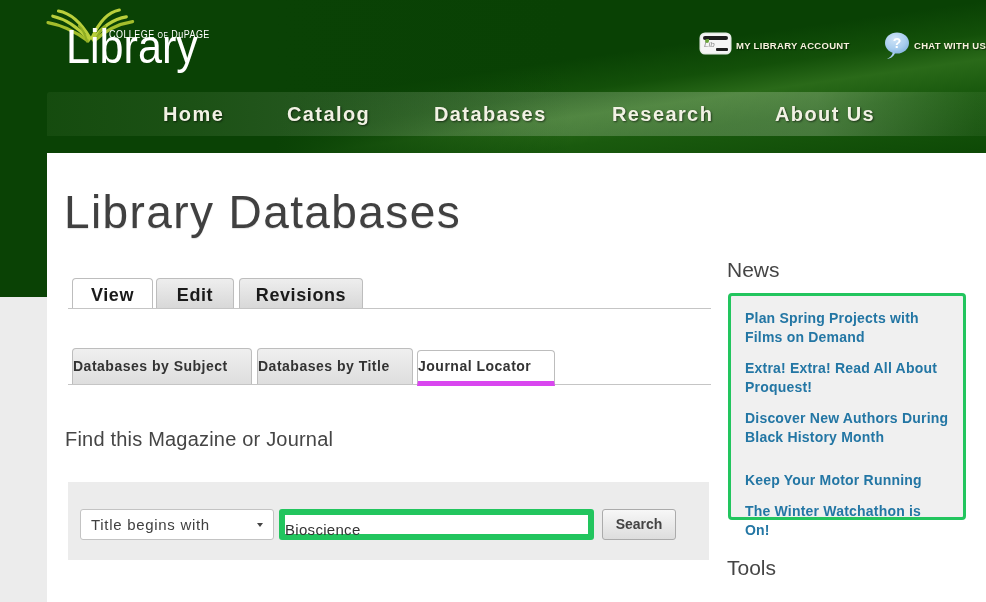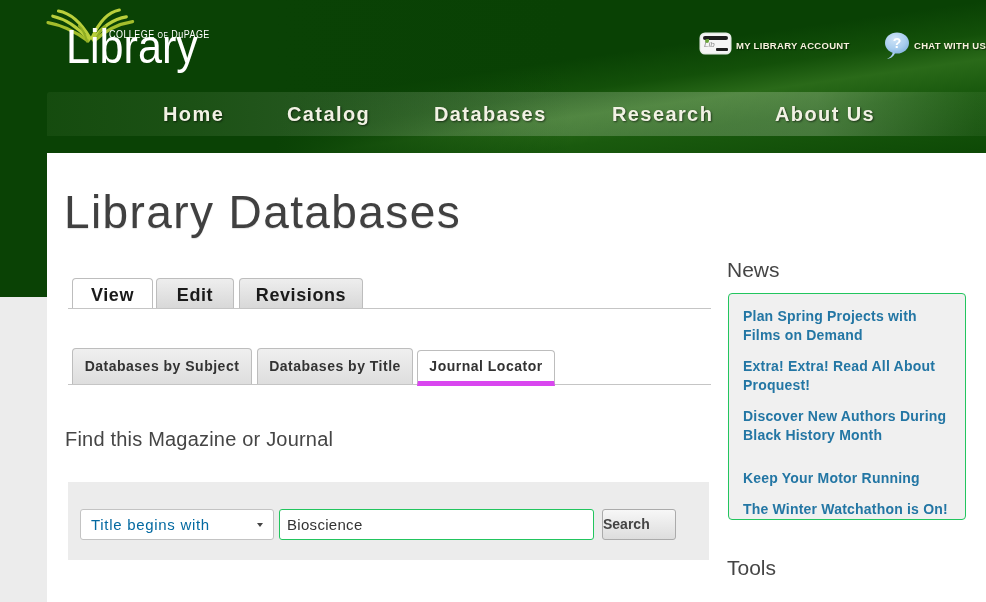--- a/index.html
+++ b/index.html
@@ -74,60 +74,60 @@
   border-radius:4px 4px 0 0; letter-spacing:0.6px;
 }
 .ptabs .tab.active { background:#fff; }
 .t-view { left:4px; width:81px; }
 .t-edit { left:88px; width:78px; }
 .t-rev  { left:171px; width:124px; }
 
 
 .stabs { position:absolute; left:21px; top:196px; width:643px; height:36px; border-bottom:1px solid #c5c5c5; }
 .stabs .tab {
-  position:absolute; bottom:0px; height:36px; line-height:34px; text-align:center;
+  position:absolute; bottom:0px; height:36px; line-height:34px; text-align:left;
   font-size:14px; font-weight:bold; color:#333;
   background:linear-gradient(#efefef, #dedede); border:1px solid #bdbdbd; border-bottom:none;
   border-radius:4px 4px 0 0; letter-spacing:0.5px;
 }
 .stabs .tab.active { background:#fff; border-bottom:5px solid #d946ef; height:36px; bottom:-2px; line-height:31px; }
 .t-sub { left:4px; width:180px; }
 .t-tit { left:189px; width:156px; }
 .t-jl  { left:349px; width:138px; }
 
 h2.findh {
   position:absolute; left:18px; top:275px;
   font-size:20px; font-weight:normal; color:#454545; letter-spacing:0.2px;
 }
 
 
 .formbox { position:absolute; left:21px; top:329px; width:641px; height:78px; background:#ececec; }
 .formbox select, .fselect {
   position:absolute; left:12px; top:27px; width:194px; height:31px;
   background:#fff; border:1px solid #c3c3c3; border-radius:3px;
-  font-size:15px; color:#0369a1; line-height:29px; padding-left:10px; letter-spacing:0.7px;
+  font-size:15px; color:#404040; line-height:29px; padding-left:10px; letter-spacing:0.7px;
   font-family:"Liberation Sans", sans-serif;
 }
 .fselect .arr { position:absolute; right:10px; top:13px; width:0; height:0; border-left:3.5px solid transparent; border-right:3.5px solid transparent; border-top:4.5px solid #444; }
 .finput {
   position:absolute; left:211px; top:27px; width:315px; height:31px;
-  background:#fff; border:1px solid #22c55e; border-radius:3px;
-  font-size:15px; color:#333; line-height:29px; padding-left:7px; letter-spacing:0.3px;
+  background:#fff; border:6px solid #22c55e; border-radius:3px;
+  font-size:15px; color:#333; line-height:29px; padding-left:0; letter-spacing:0.3px;
 }
 .fbtn {
   position:absolute; left:534px; top:27px; width:74px; height:31px;
   background:linear-gradient(#f7f7f7, #dddddd); border:1px solid #ababab; border-radius:3px;
-  font-size:14px; font-weight:bold; color:#444; text-align:left; line-height:29px;
+  font-size:14px; font-weight:bold; color:#444; text-align:center; line-height:29px;
 }
 
 
 .sb-h { position:absolute; font-size:21px; color:#454545; }
 .newsbox {
   position:absolute; left:681px; top:140px; width:238px; height:227px;
-  background:#f0f0f0; border:1px solid #22c55e; border-radius:4px;
+  background:#f0f0f0; border:3px solid #22c55e; border-radius:4px;
 }
 .newsbox a {
   display:block; color:#2376a4; font-weight:bold; font-size:14px; line-height:19px;
   text-decoration:none; margin:0 14px; letter-spacing:0.2px;
 }
 </style>
 </head>
 <body>
   <div class="greenband"></div>
   <div class="navband"></div>

